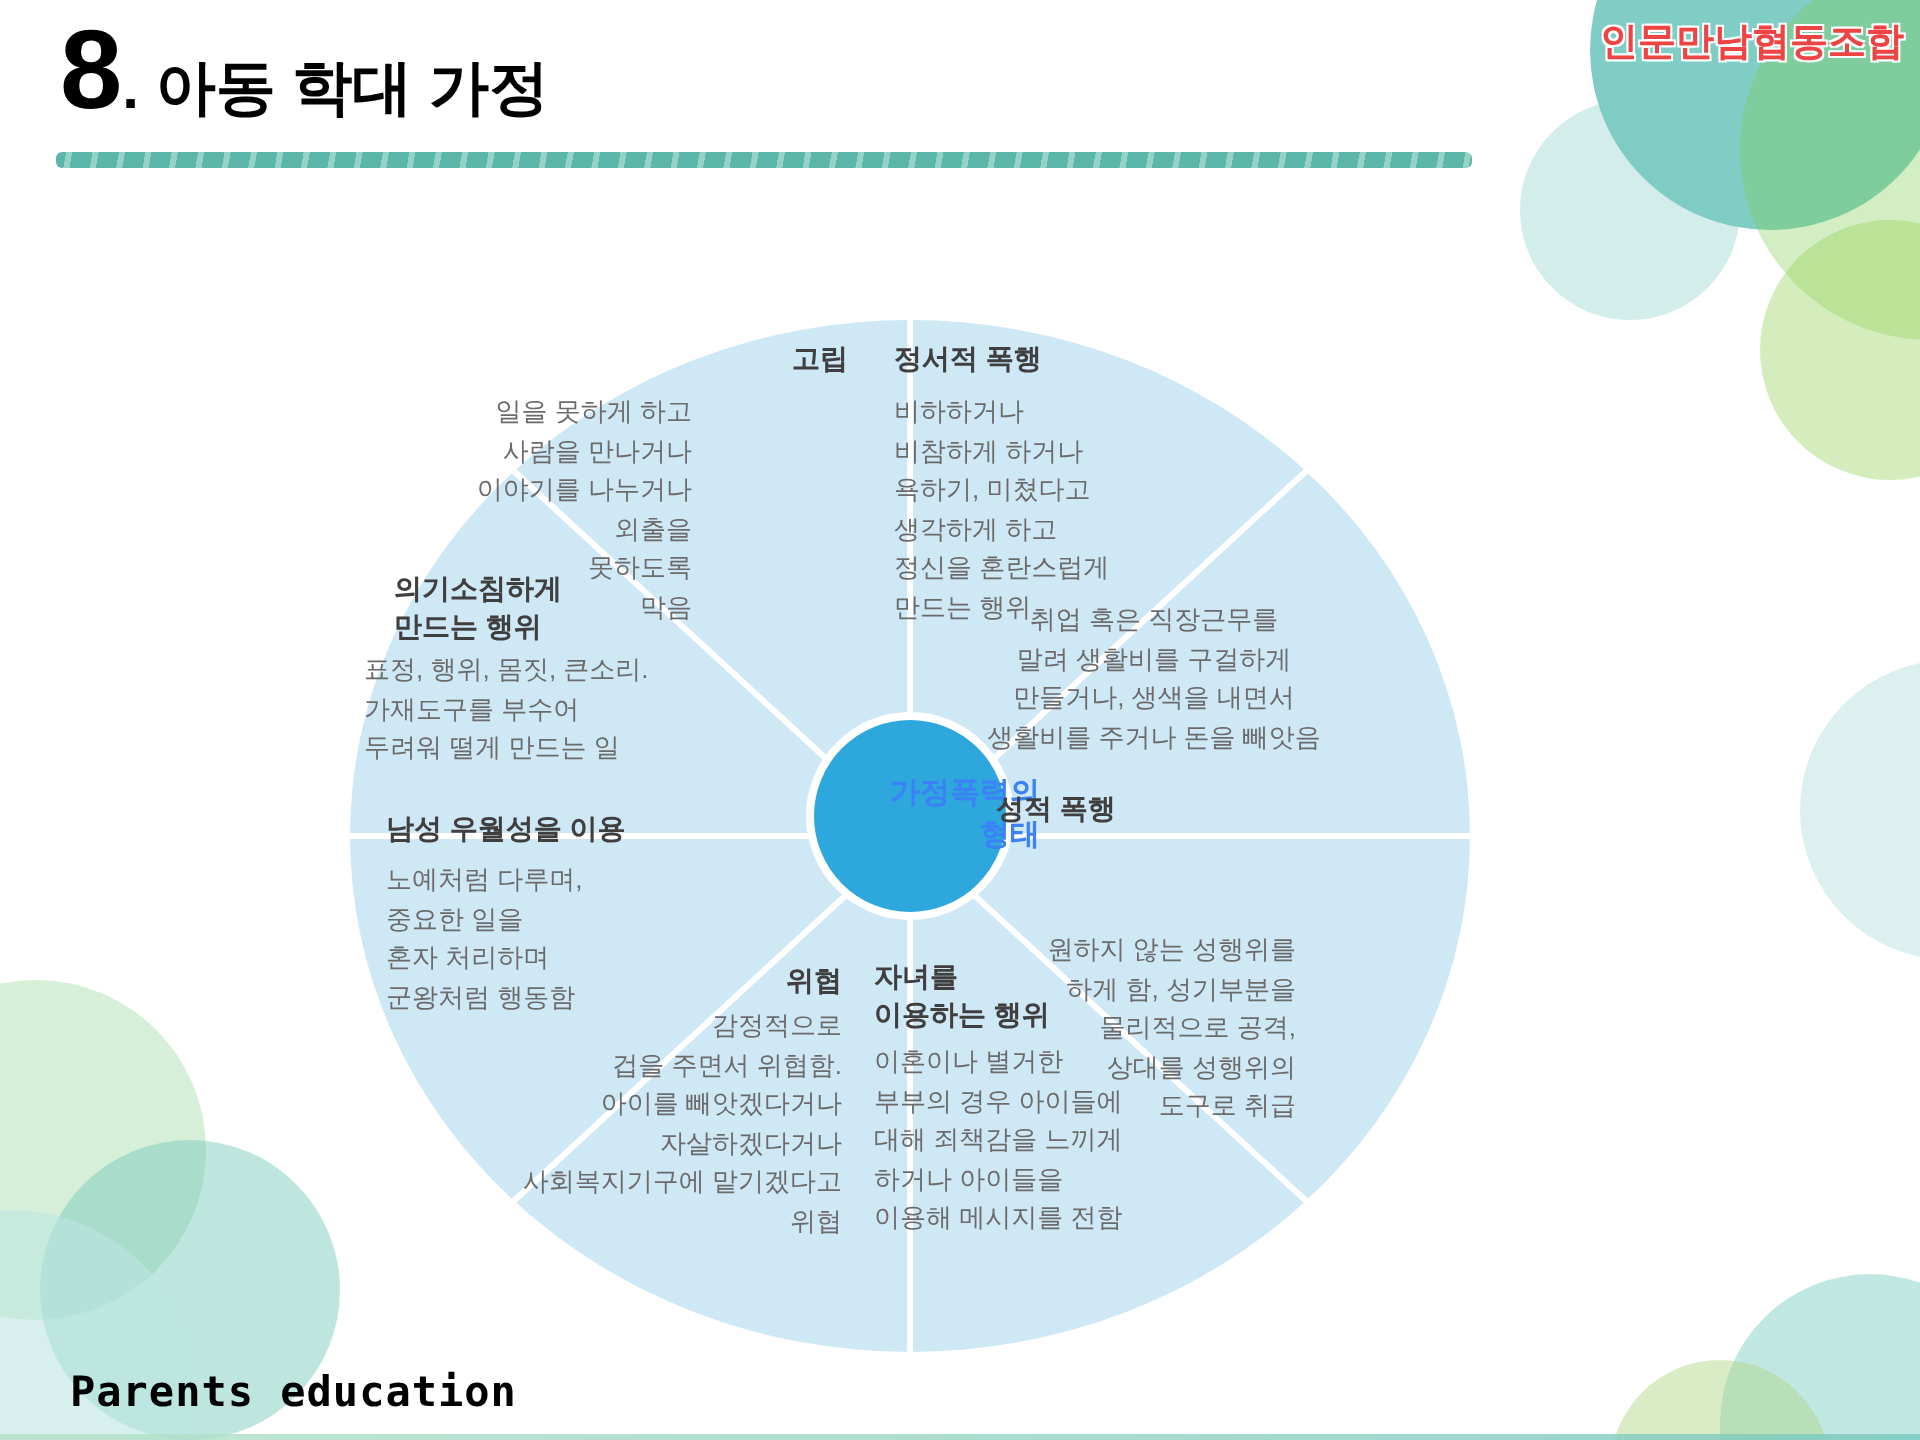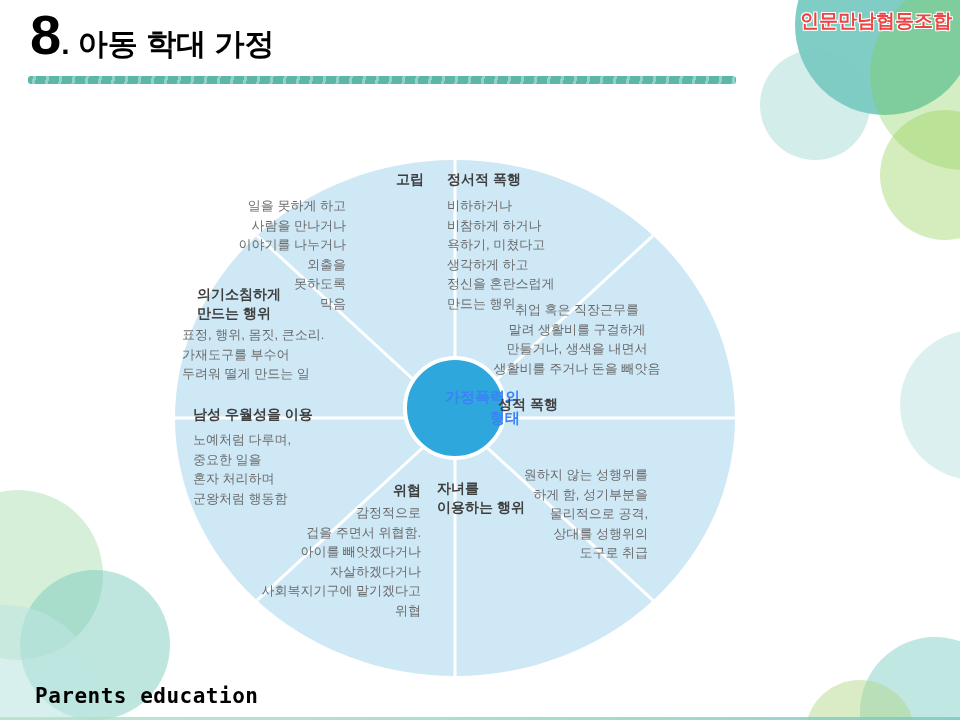--- a/index.html
+++ b/index.html
@@ -130,20 +130,25 @@
 
     <div class="sec-h s3h">성적 폭행</div>
     <div class="sec-b s3b">원하지 않는 성행위를
 하게 함, 성기부분을
 물리적으로 공격,
 상대를 성행위의
 도구로 취급</div>
 
     <div class="sec-h s4h">자녀를
 이용하는 행위</div>
+    <div class="sec-b s4b">이혼이나 별거한
+부부의 경우 아이들에
+대해 죄책감을 느끼게
+하거나 아이들을
+이용해 메시지를 전함</div>
 
     <div class="sec-h s5h">위협</div>
     <div class="sec-b s5b">감정적으로
 겁을 주면서 위협함.
 아이를 빼앗겠다거나
 자살하겠다거나
 사회복지기구에 맡기겠다고
 위협</div>
 
     <div class="sec-h s6h">남성 우월성을 이용</div>

